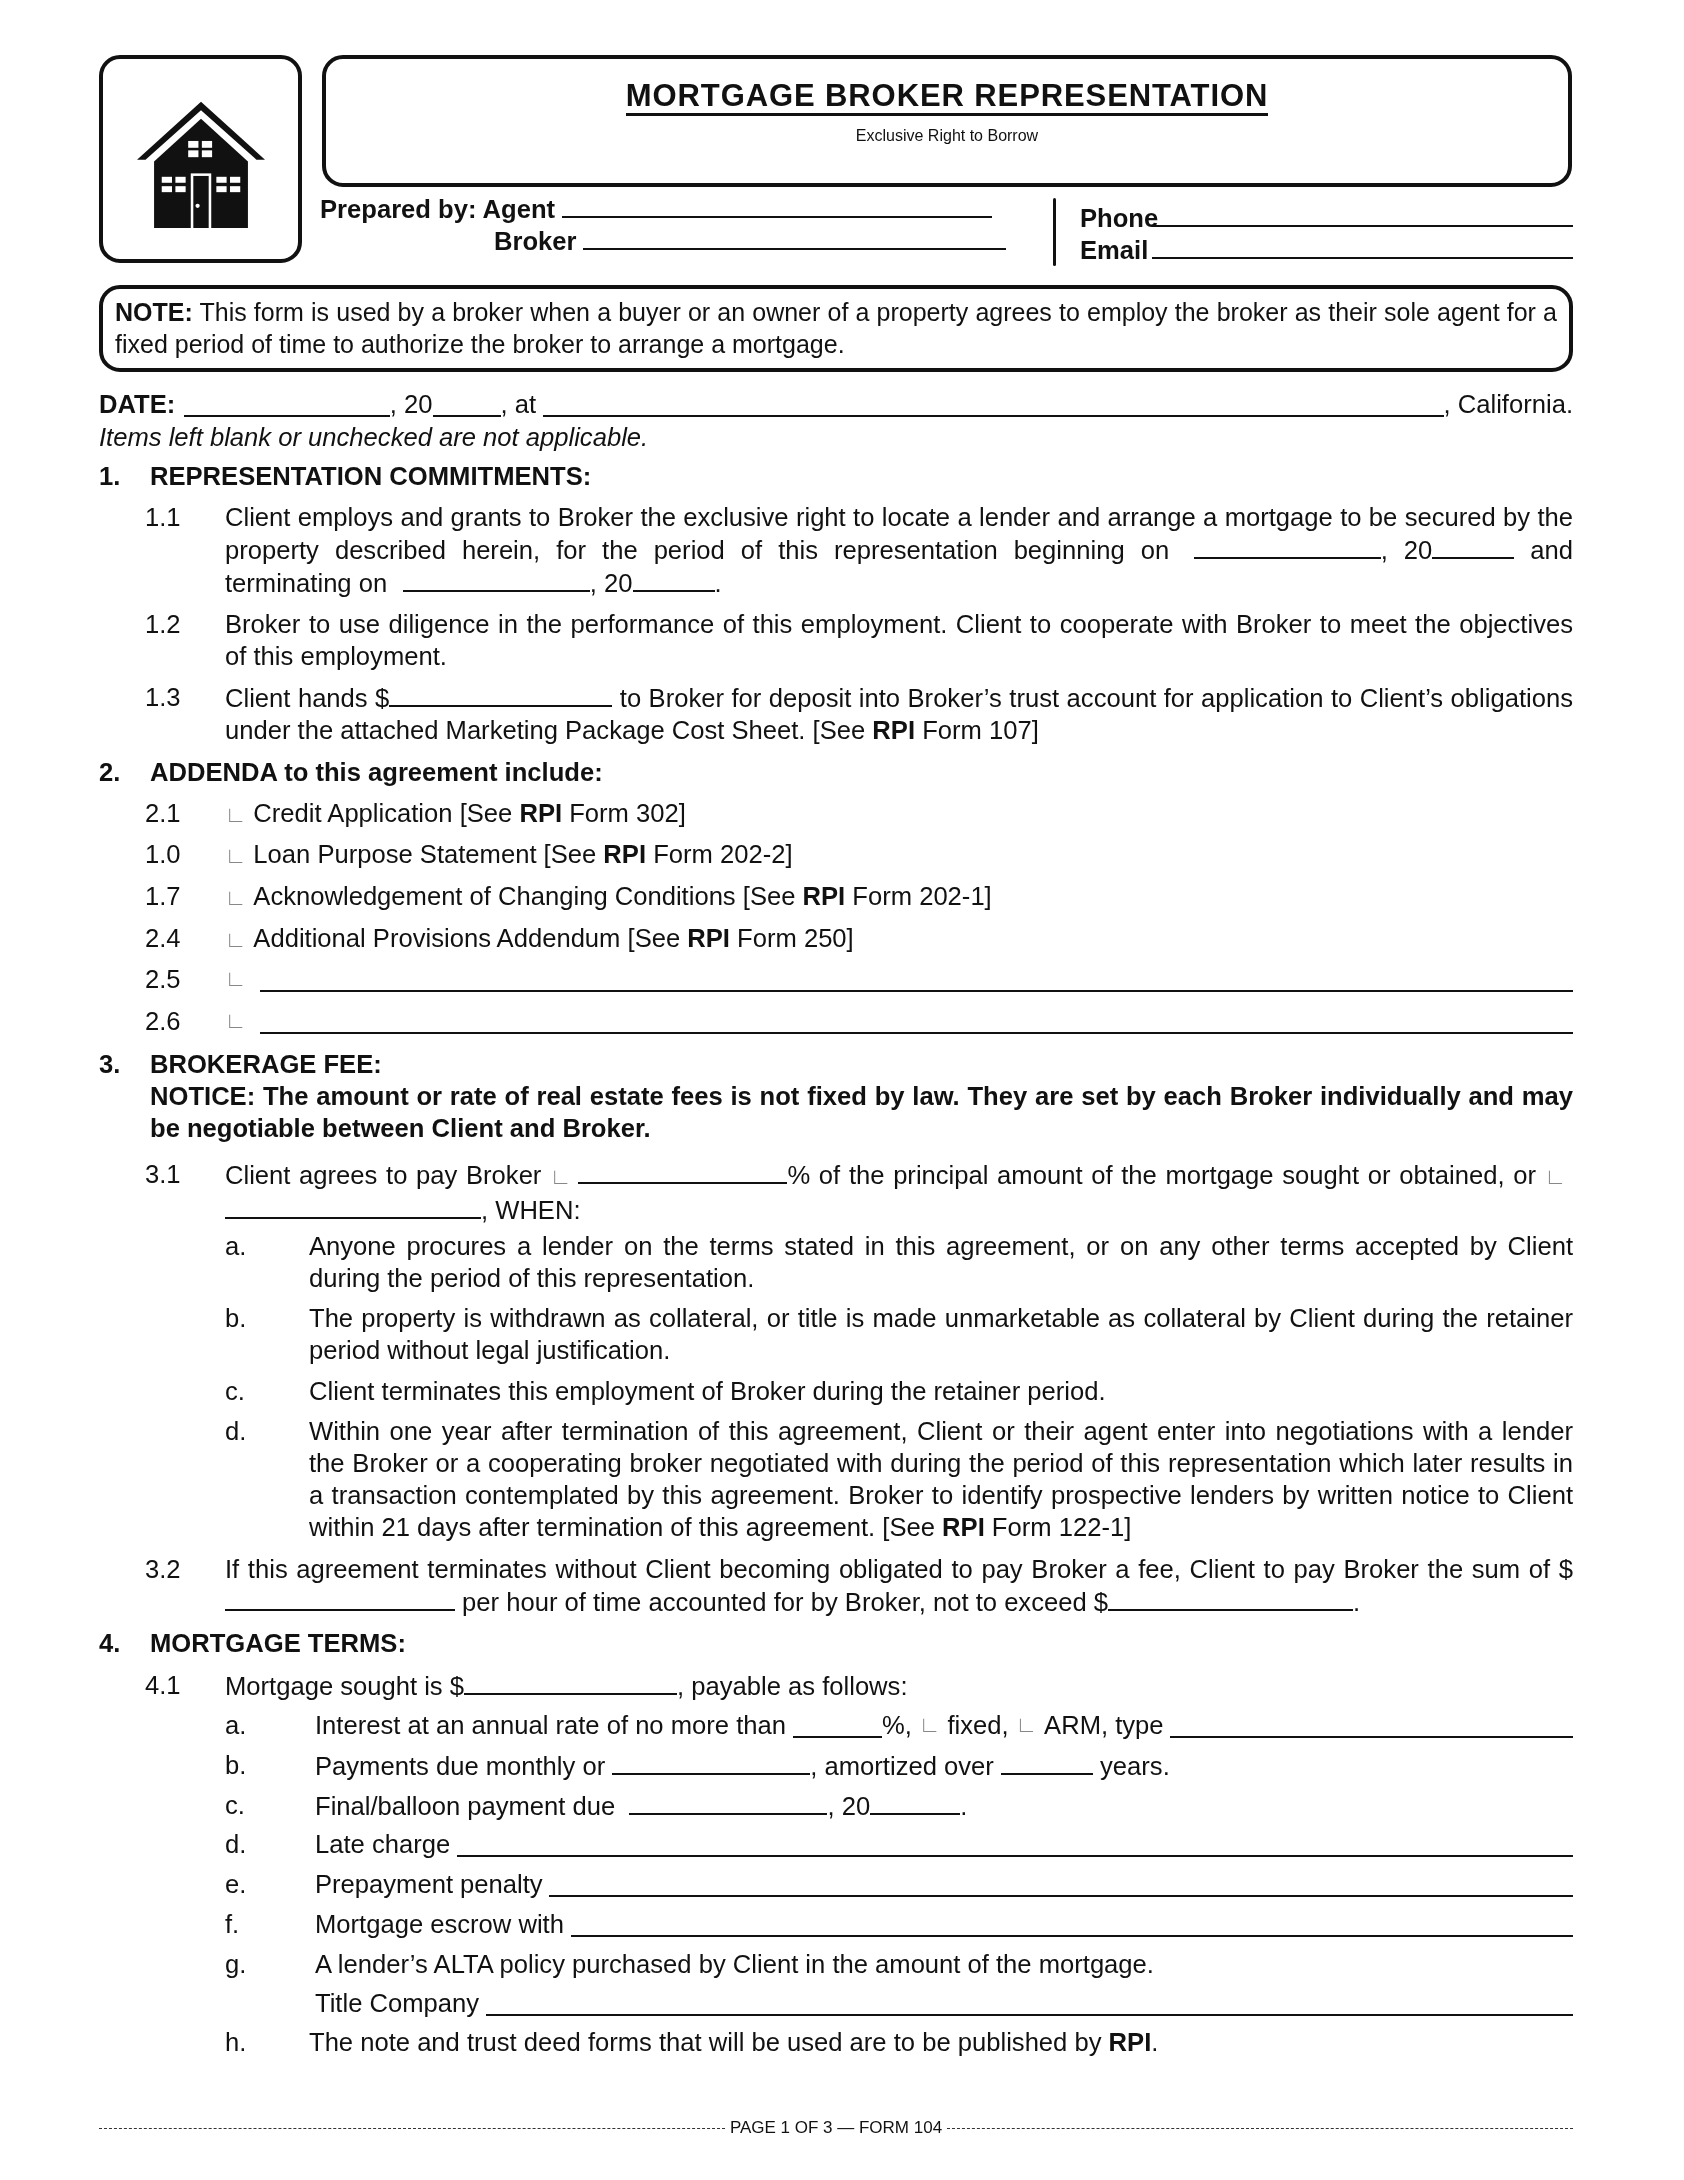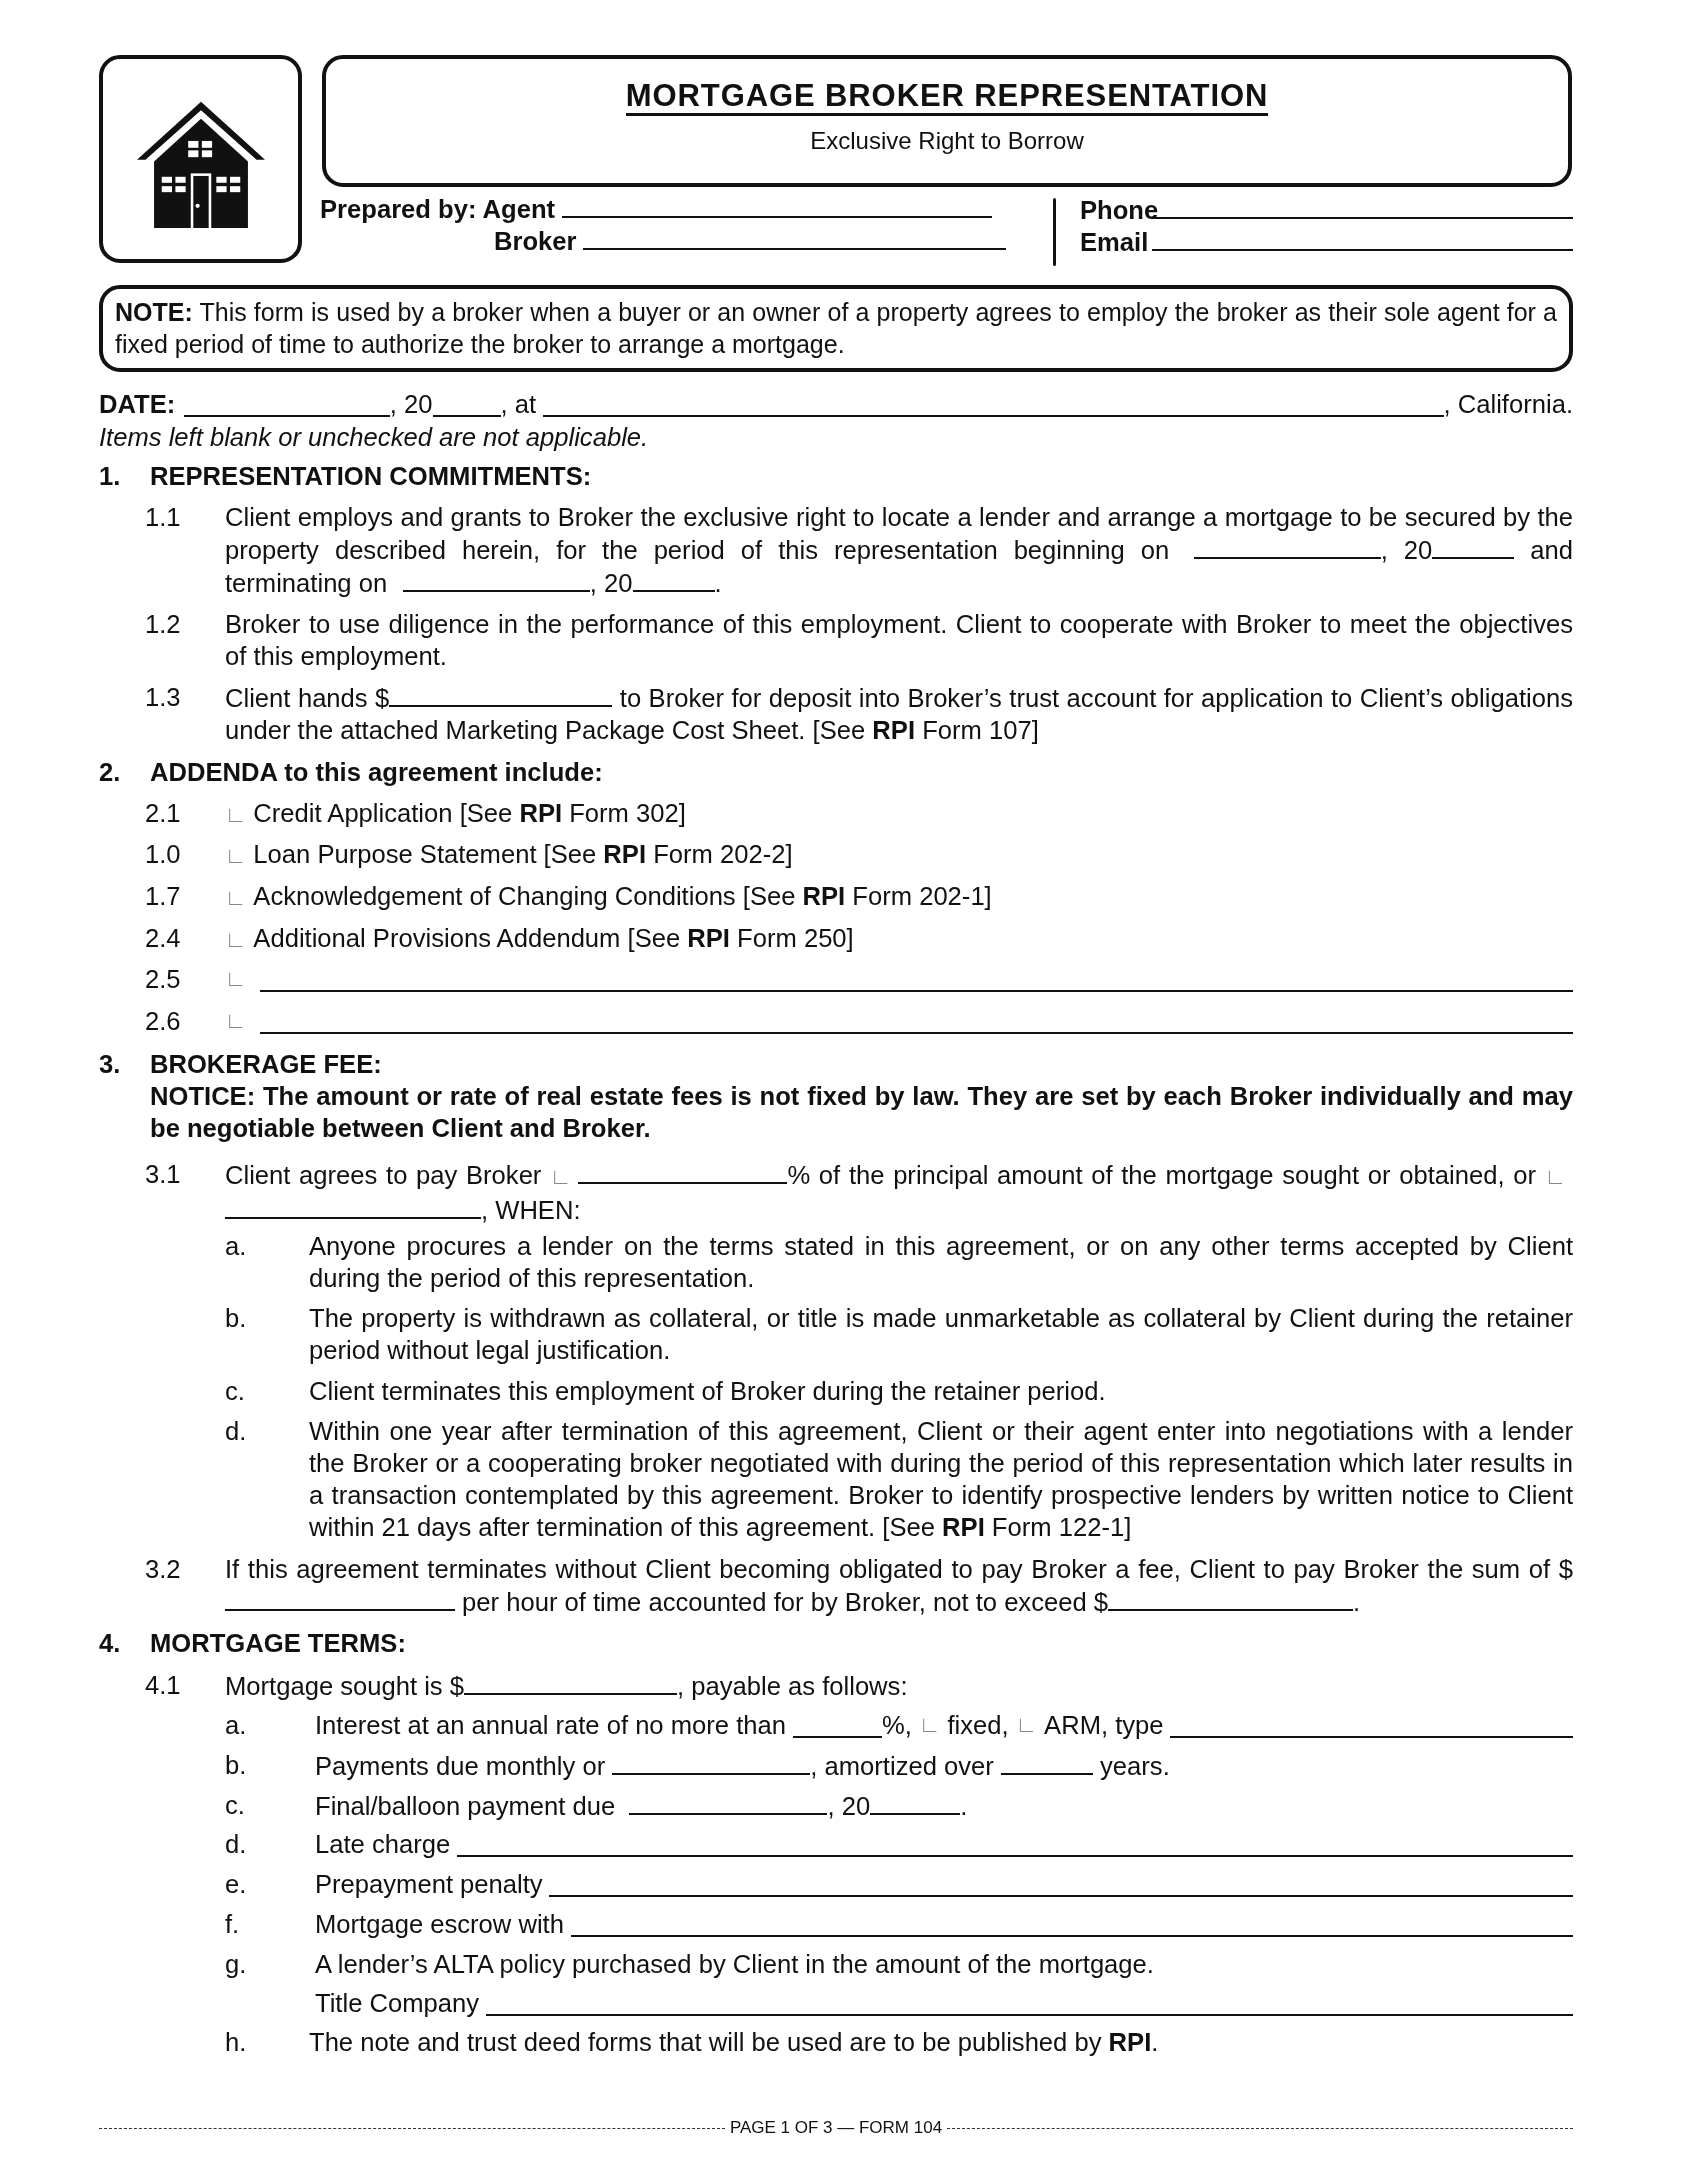--- a/index.html
+++ b/index.html
@@ -3,26 +3,26 @@
 <meta charset="utf-8">
 <style>
   html, body { margin: 0; padding: 0; background: #ffffff; }
   body { width: 1685px; height: 2181px; position: relative; overflow: hidden;
          font-family: "Liberation Sans", sans-serif; color: #111; font-size: 25.6px; }
   .abs { position: absolute; border-radius: 21px; }
   .logo-box { left: 99px; top: 55px; width: 203px; height: 208px; border: 4.3px solid #111; box-sizing: border-box; }
   .logo-box svg { position: absolute; left: 34px; top: 41px; }
   .title-box { left: 322px; top: 55px; width: 1250px; height: 132px; border: 4.3px solid #111; box-sizing: border-box; text-align: center; }
   .title { margin-top: 20.4px; font-weight: bold; font-size: 31px; letter-spacing: 0.9px; display: inline-block; border-bottom: 3.4px solid #111; line-height: 34px; padding-bottom: 0; }
-  .subtitle { font-size: 24px; margin-top: 10.2px; }
+  .subtitle { font-size: 16px; margin-top: 10.2px; }
   .prep { left: 320px; top: 193px; font-weight: bold; font-size: 25.6px; line-height: 32px; }
   .prep-row { display: flex; align-items: baseline; }
   .uline { display: inline-block; border-bottom: 2.6px solid #111; height: 22px; vertical-align: baseline; }
   .vdivider { left: 1053px; top: 198px; width: 2.6px; height: 68px; background: #111; }
-  .contact { left: 1080px; top: 194px; font-weight: bold; line-height: 32px; }
+  .contact { left: 1080px; top: 202px; font-weight: bold; line-height: 32px; }
   .note-box { left: 99px; top: 285px; width: 1474px; height: 87px; border: 4.3px solid #111; box-sizing: border-box; padding: 6.8px 12px; line-height: 32px; font-size: 25px; text-align: justify; }
   .row { position: absolute; left: 99px; right: 112px; line-height: 32px; white-space: nowrap; }
   .num1 { display: inline-block; width: 51px; font-weight: bold; }
   .num2 { position: absolute; left: 46px; }
   .txt2 { position: absolute; left: 126px; right: 0; white-space: normal; text-align: justify; text-align-last: left; }
   .sub-letter { position: absolute; left: 126px; }
   .sub-txt { position: absolute; left: 210px; right: 0; white-space: normal; text-align: justify; text-align-last: left; }
   .sub-txt-4 { position: absolute; left: 216px; right: 0; white-space: normal; }
   .chk { color: #888; font-size: 22px; margin-right: 6.8px; }
   .bold { font-weight: bold; }

